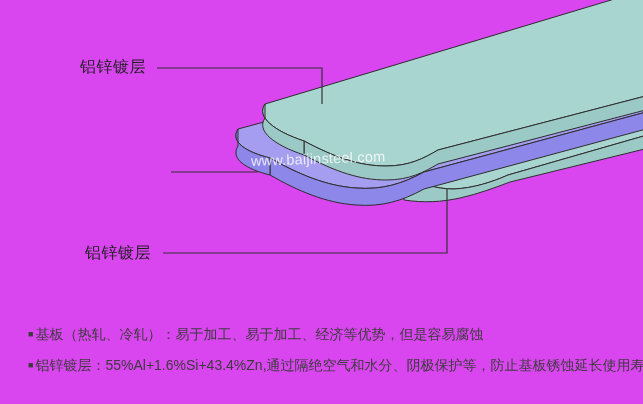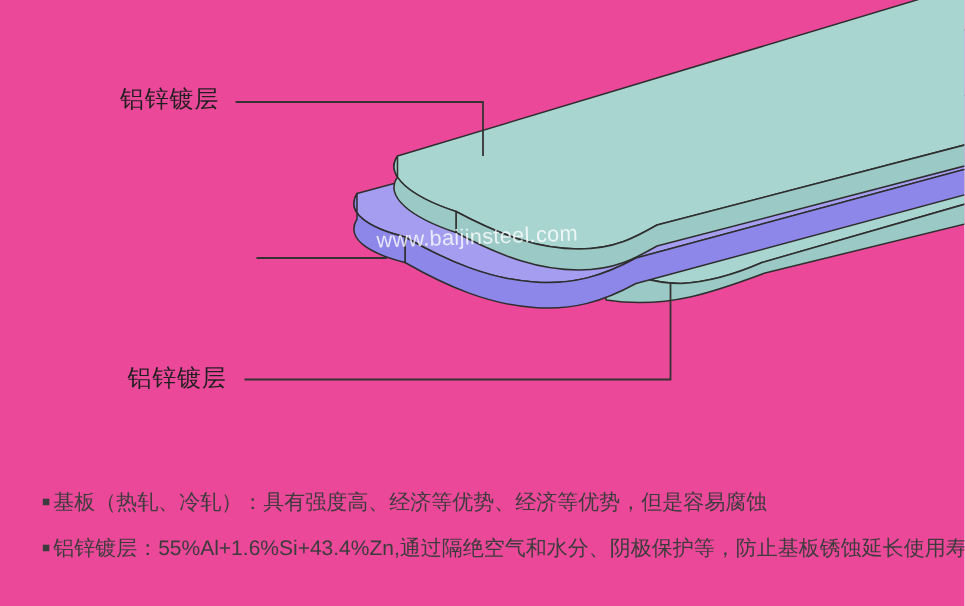--- a/index.html
+++ b/index.html
@@ -1,17 +1,17 @@
 <!DOCTYPE html>
 <html><head>
 <meta charset="utf-8">
 <style>
   html,body{margin:0;padding:0;background:#fff;}
   body{font-family:"Liberation Sans","DejaVu Sans",sans-serif;}
-  .canvas{position:relative;width:643px;height:404px;background:#ec4899;overflow:hidden;}
+  .canvas{position:relative;width:643px;height:404px;background:#d946ef;overflow:hidden;}
   .diagram-svg{position:absolute;left:0;top:0;}
   .layer-label{position:absolute;color:#1f1f1f;font-size:16px;line-height:1.2;white-space:nowrap;letter-spacing:0.5px;}
   .label-top{left:80px;top:57px;}
   .label-middle{left:28px;top:158px;}
   .label-bottom{left:85px;top:243px;}
   .watermark{position:absolute;left:251px;top:153px;color:rgba(255,255,255,0.78);font-size:14.5px;white-space:nowrap;transform:rotate(-2deg);transform-origin:left center;letter-spacing:0.2px;}
   .notes{position:absolute;left:28px;top:0;width:610px;}
   .note-line{position:absolute;left:0;white-space:nowrap;color:#3c3c3c;font-size:14px;}
   .note-1{top:326px;}
   .note-2{top:357px;}
@@ -48,20 +48,20 @@
     </g>
   </svg>
 
   <div class="layer-label label-top">铝锌镀层</div>
   <div class="layer-label label-bottom">铝锌镀层</div>
 
   <div class="watermark">www.baijinsteel.com</div>
 
   <div class="notes">
     <div class="note-line note-1">
-      <span class="bullet">■</span><span>基板（热轧、冷轧）：具有强度高、经济等优势、经济等优势，但是容易腐蚀</span>
+      <span class="bullet">■</span><span>基板（热轧、冷轧）：易于加工、易于加工、经济等优势，但是容易腐蚀</span>
     </div>
     <div class="note-line note-2">
       <span class="bullet">■</span><span>铝锌镀层：55%Al+1.6%Si+43.4%Zn,通过隔绝空气和水分、阴极保护等，防止基板锈蚀延长使用寿命</span>
     </div>
   </div>
 
 </div>
 
 </body></html>

